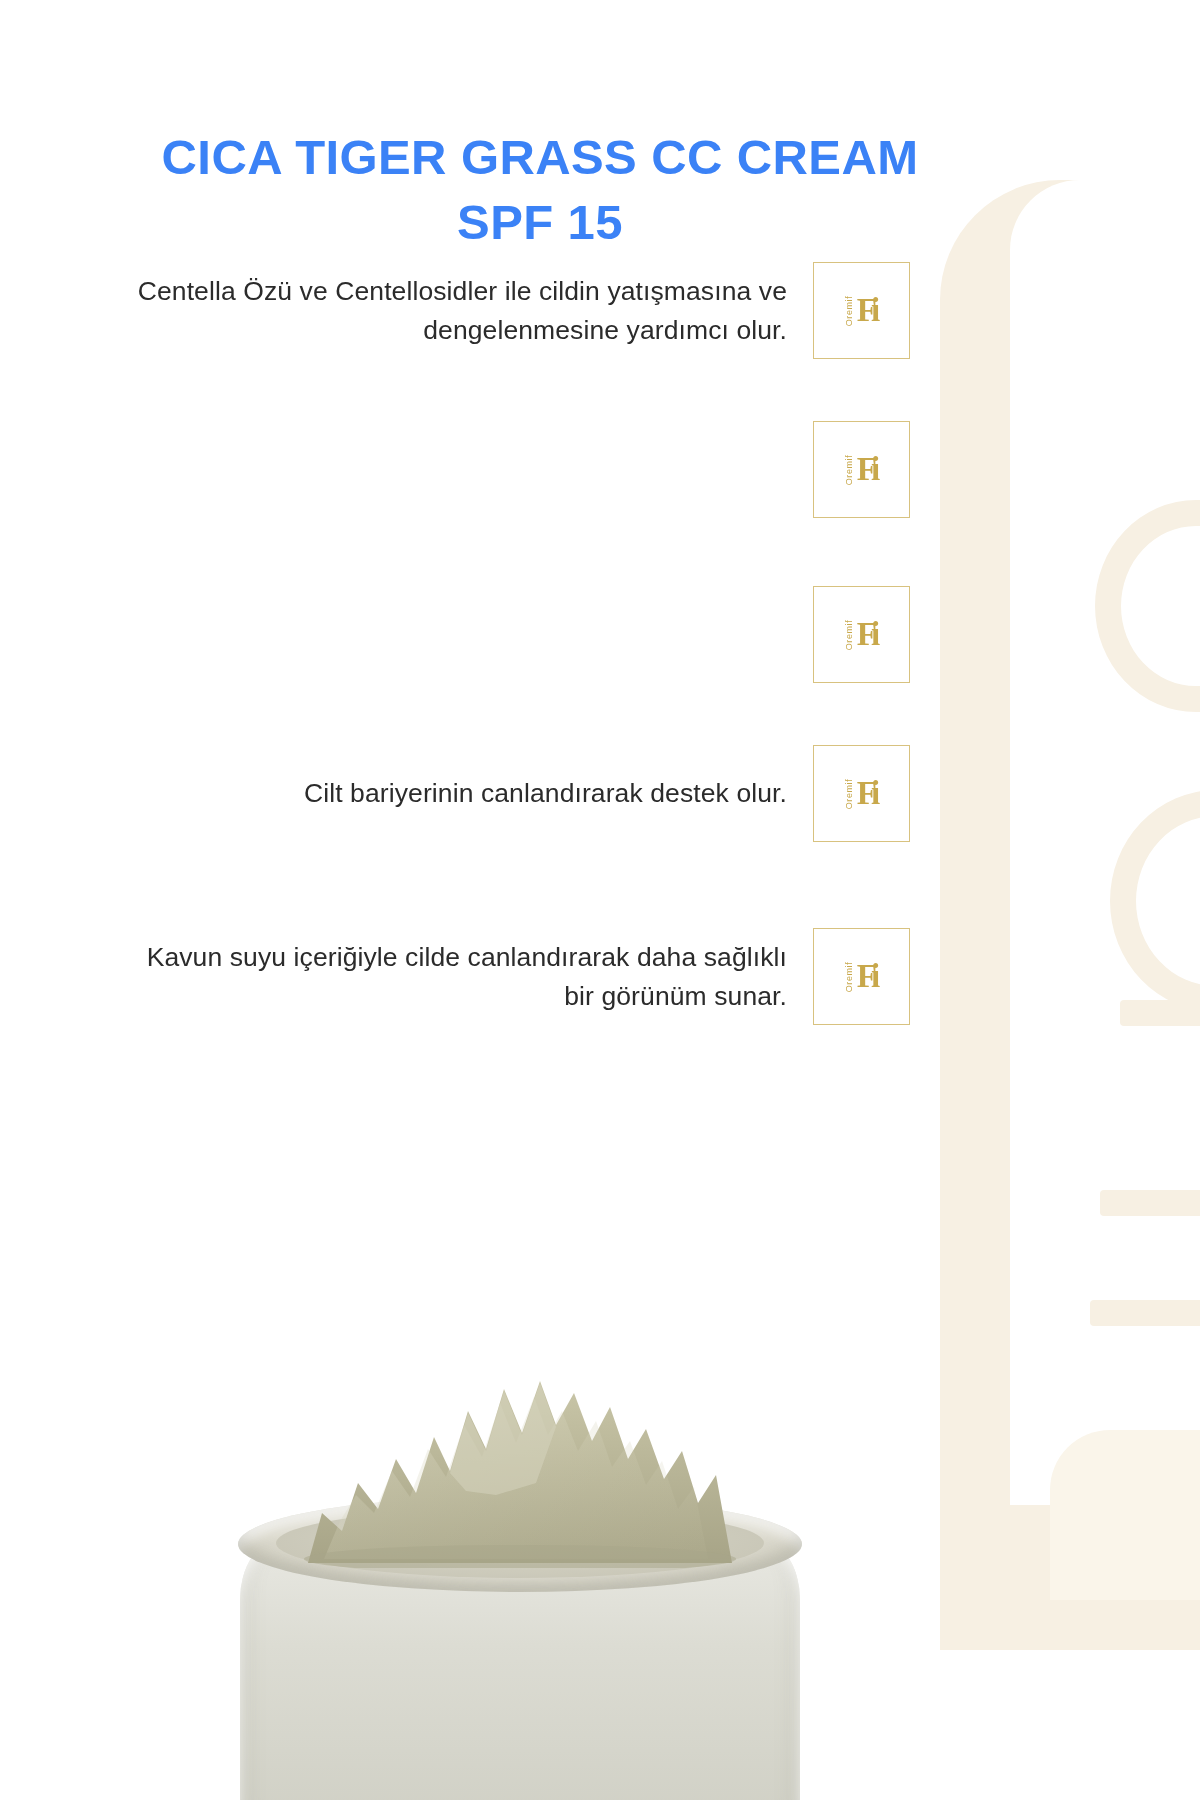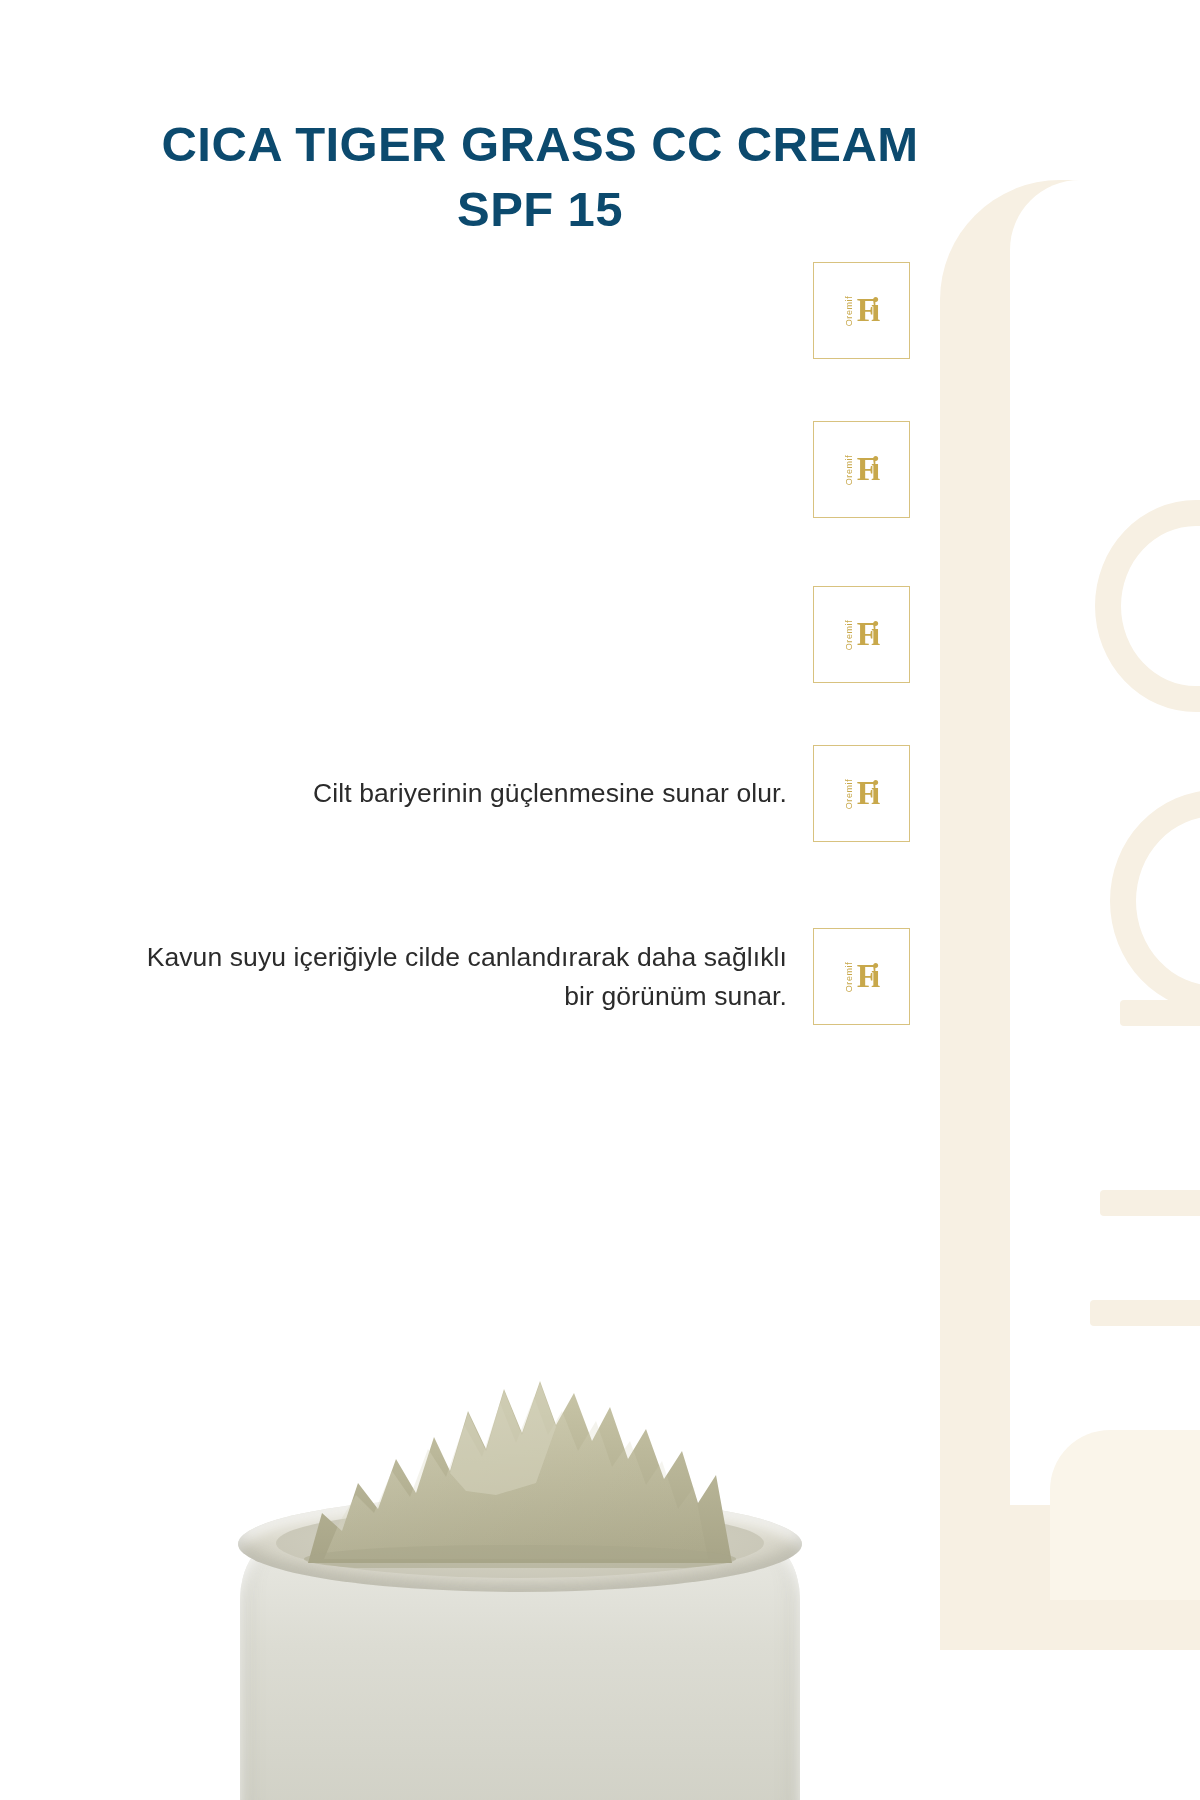--- a/index.html
+++ b/index.html
@@ -81,22 +81,22 @@
   
   .title-wrap {
     position: absolute;
     top: 108px;
     left: 120px;
     width: 840px;
     text-align: center;
     z-index: 3;
   }
   .title {
-    margin: 4px;
-    color: #0c4a6e;
+    margin: 17px;
+    color: #3b82f6;
     font-size: 49px;
     line-height: 1.32;
     font-weight: bold;
     letter-spacing: 0.4px;
     font-family: "Liberation Sans", sans-serif;
   }
 
   
   .features {
     position: absolute;
@@ -227,20 +227,21 @@
   <div class="deco-soft soft-1"></div>
 </div>
 
 <div class="title-wrap">
   <h1 class="title">CICA TIGER GRASS CC CREAM SPF 15</h1>
 </div>
 
 <div class="features">
 
   <div class="feature r1">
+    <div class="feature-text">Centella Özü ve Centellosidler ile cildin yatışmasına ve dengelenmesine yardımcı olur.</div>
     <div class="logo-badge">
       <span class="brand">Oremif</span>
       <span class="mono">Fi</span>
     </div>
   </div>
 
   <div class="feature r2">
     <div class="logo-badge">
       <span class="brand">Oremif</span>
       <span class="mono">Fi</span>
@@ -248,21 +249,21 @@
   </div>
 
   <div class="feature r3">
     <div class="logo-badge">
       <span class="brand">Oremif</span>
       <span class="mono">Fi</span>
     </div>
   </div>
 
   <div class="feature r4">
-    <div class="feature-text">Cilt bariyerinin güçlenmesine sunar olur.</div>
+    <div class="feature-text">Cilt bariyerinin canlandırarak destek olur.</div>
     <div class="logo-badge">
       <span class="brand">Oremif</span>
       <span class="mono">Fi</span>
     </div>
   </div>
 
   <div class="feature r5">
     <div class="feature-text">Kavun suyu içeriğiyle cilde canlandırarak daha sağlıklı bir görünüm sunar.</div>
     <div class="logo-badge">
       <span class="brand">Oremif</span>

